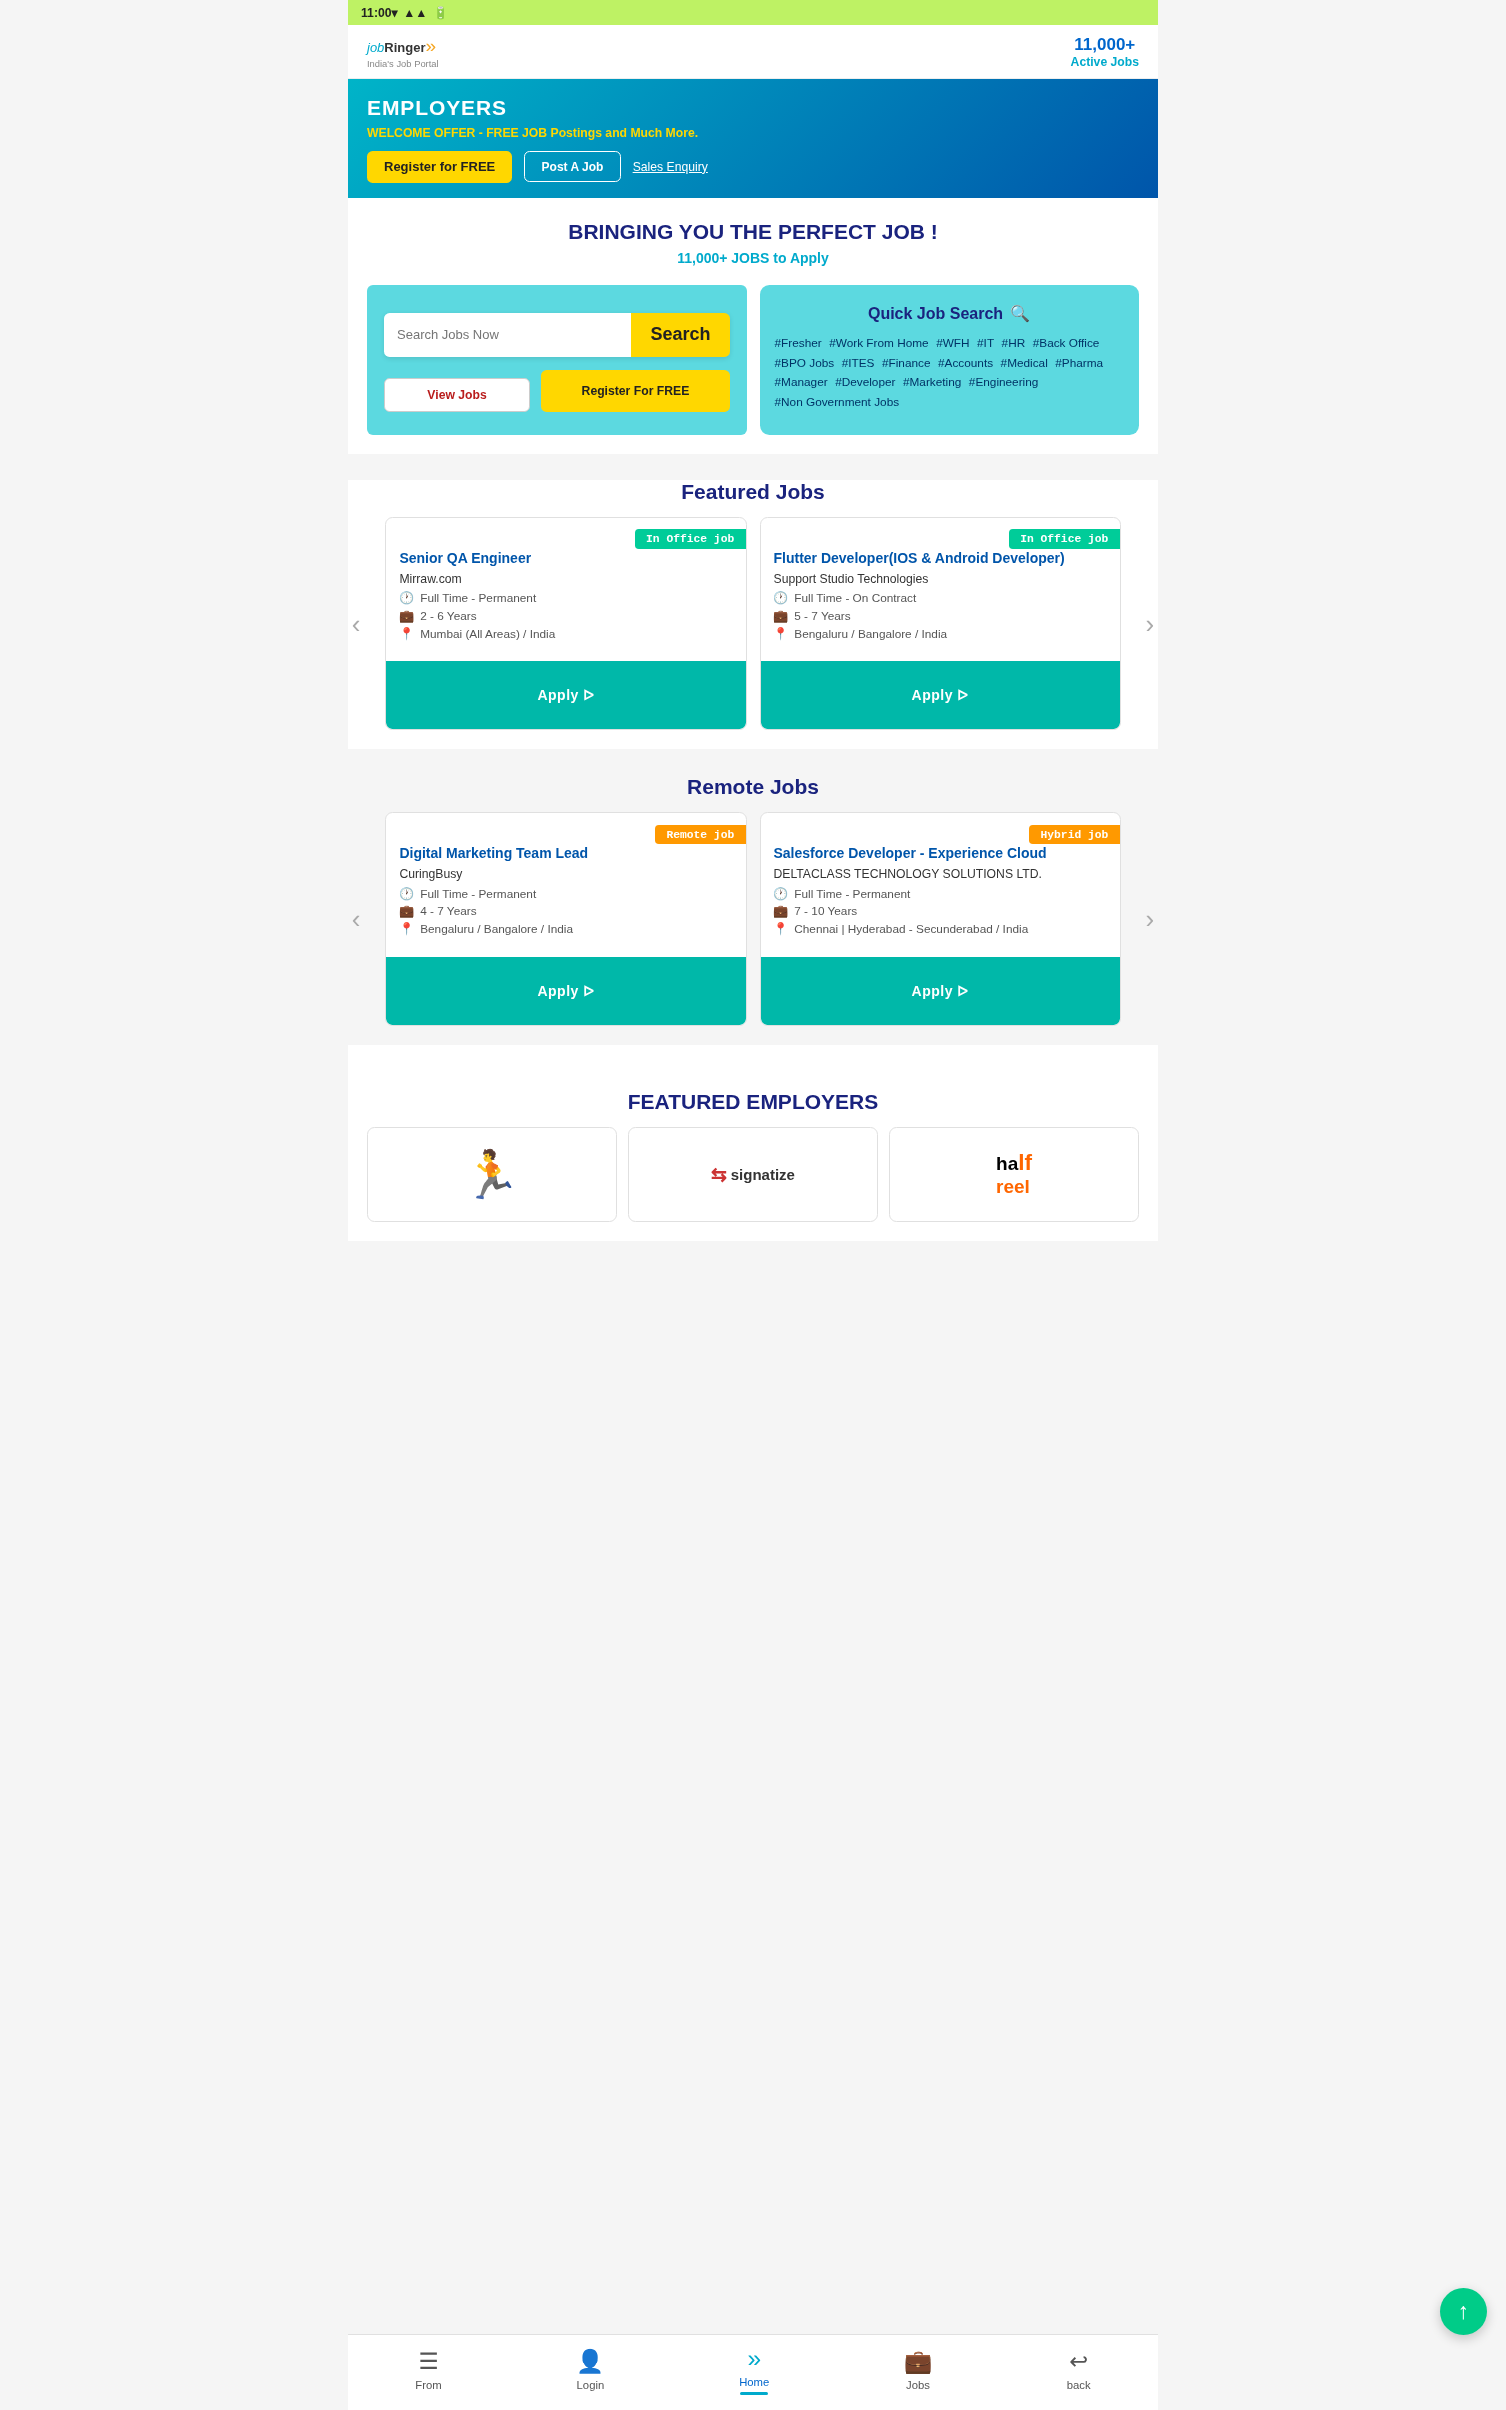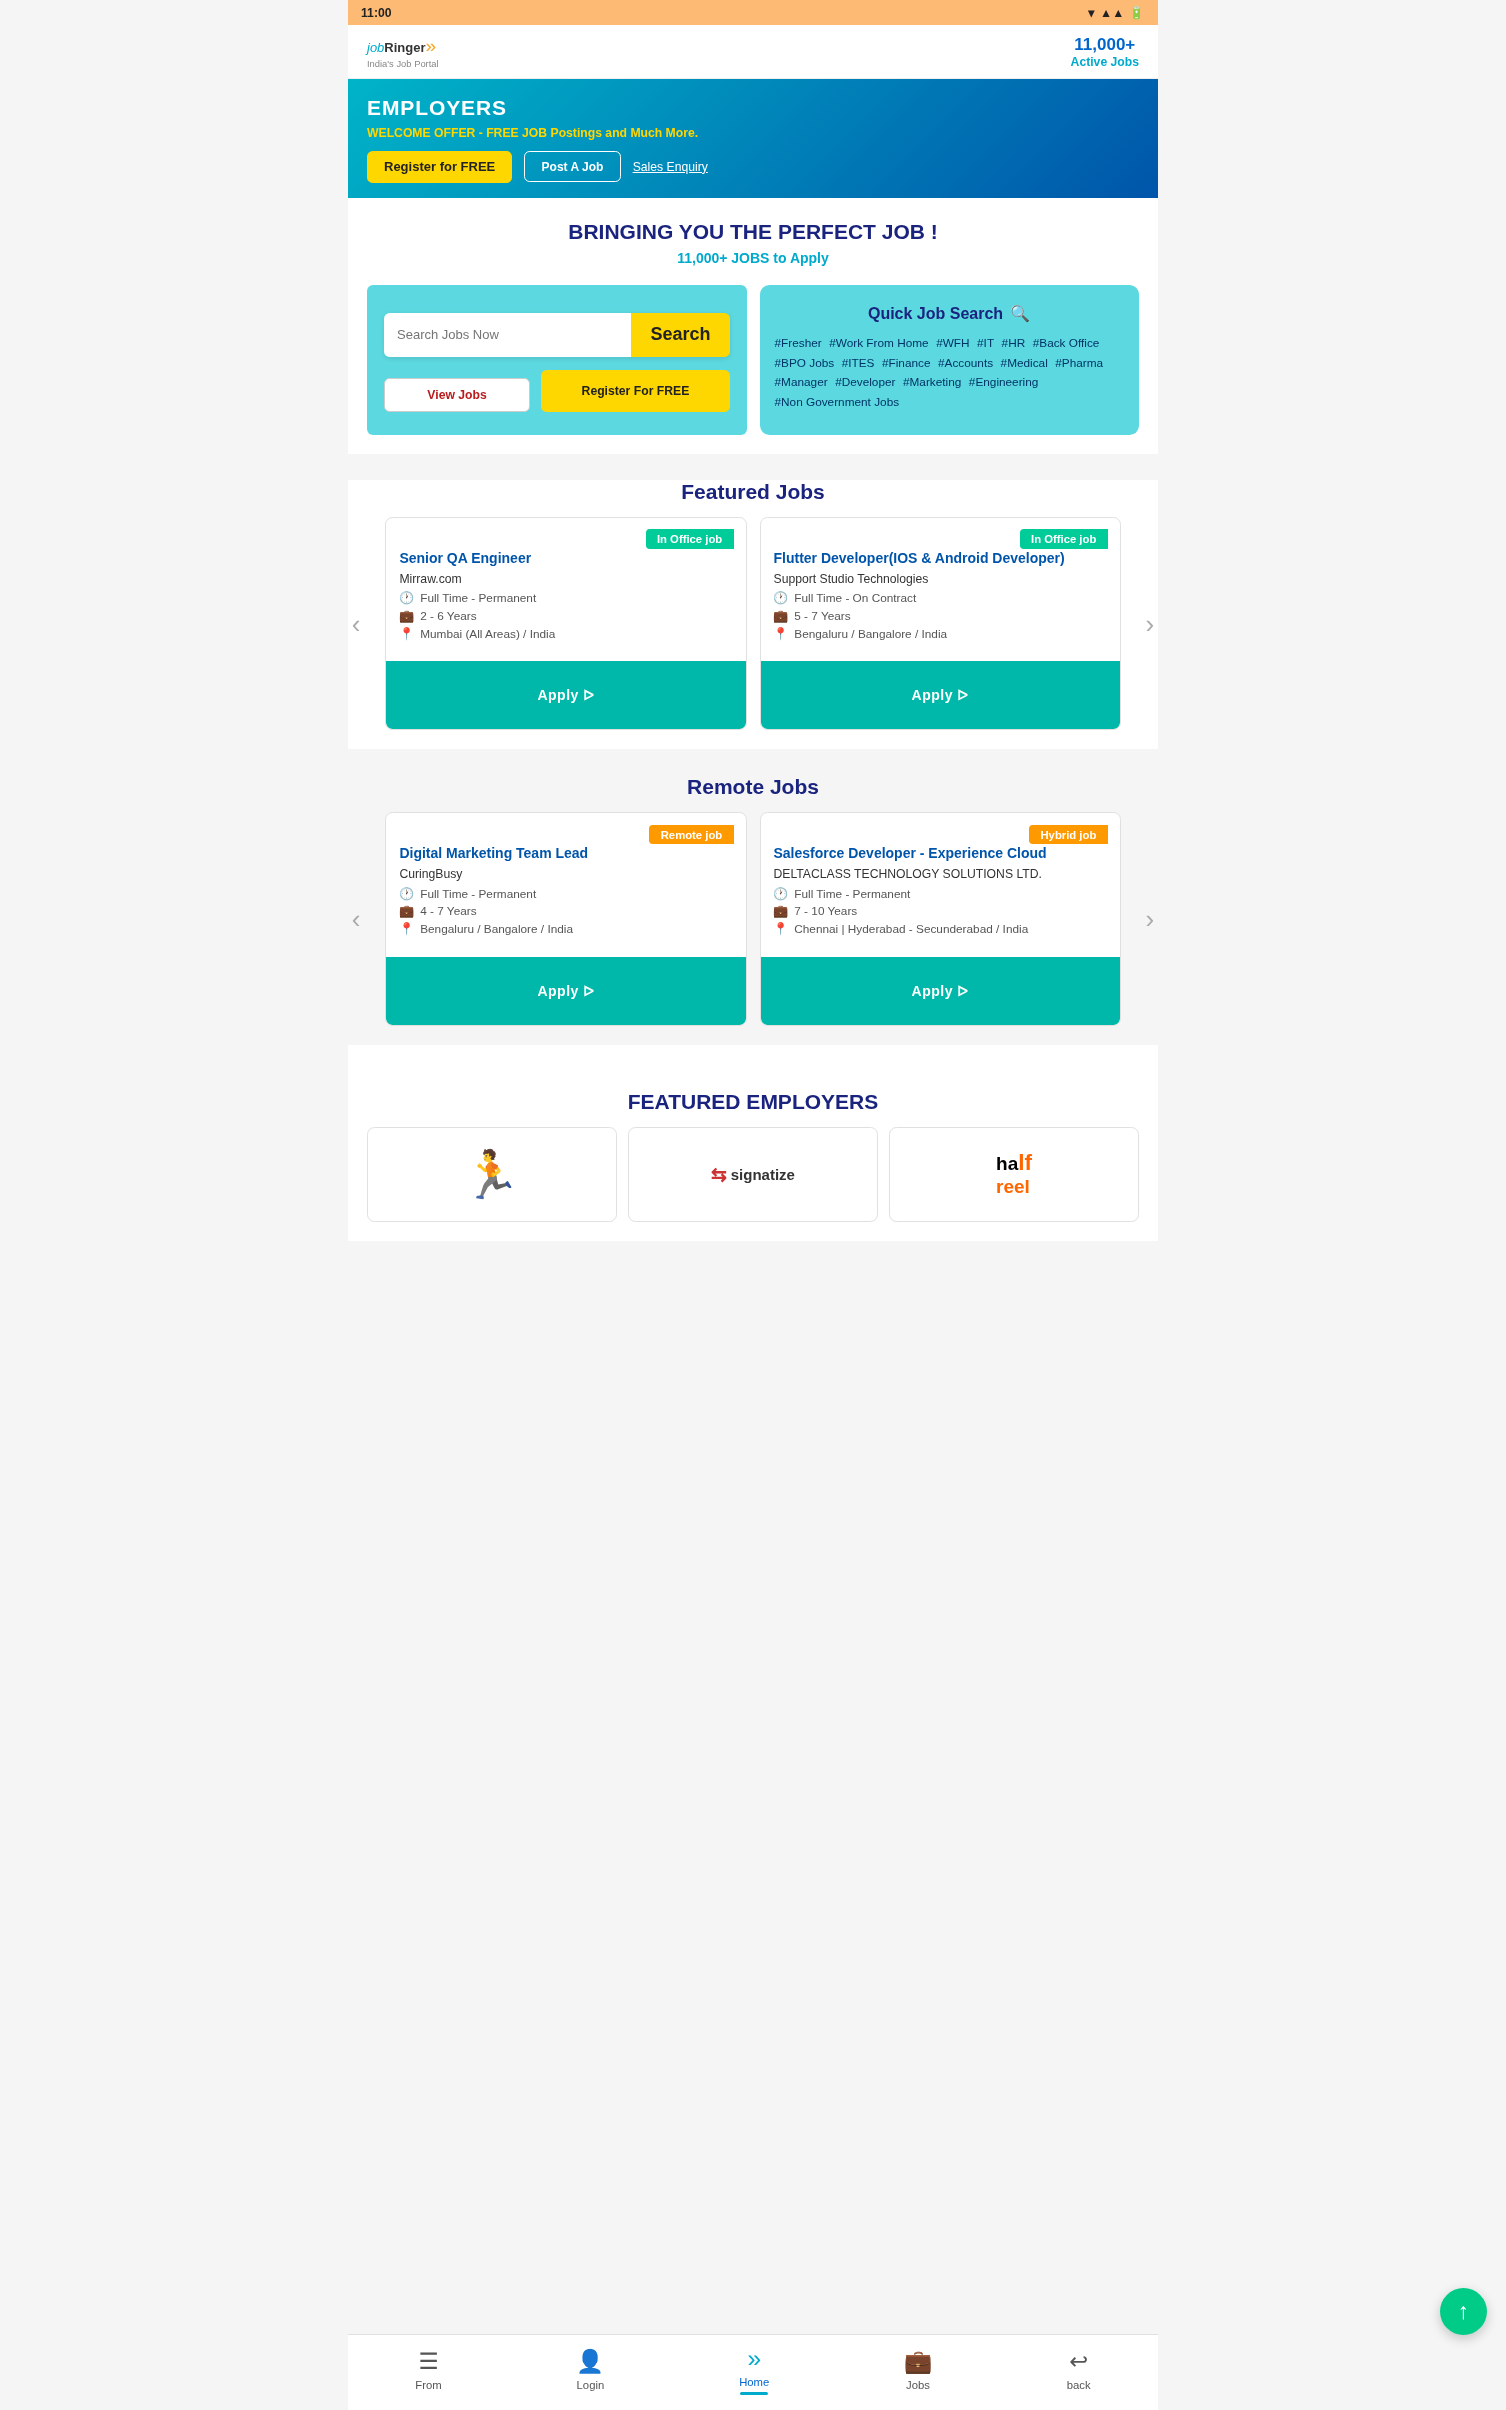--- a/index.html
+++ b/index.html
@@ -8,23 +8,22 @@
       font-family: 'Segoe UI', Arial, sans-serif;
       background: #f5f5f5;
       width: 810px;
       margin: 0 auto;
       font-size: 13px;
       color: #222;
     }
 
     
     .status-bar {
-      background: #fdba74;
-      display: flex;
-      justify-content: space-between;
+      background: #bef264;
+      display: flex;
       align-items: center;
       padding: 5.6px 13px;
       font-size: 12.2px;
       font-weight: bold;
     }
     .status-icons { display: flex; gap: 5.6px; align-items: center; }
 
     
     .header {
       background: #fff;
@@ -214,25 +213,26 @@
       background: #fff;
       border: 0.9px solid #e0e0e0;
       border-radius: 7.5px;
       padding: 0;
       overflow: hidden;
       position: relative;
     }
     .job-tag {
       position: absolute;
       top: 11.3px;
-      right: 12px;
+      right: 0;
       padding: 3.8px 11.3px;
       font-size: 11.3px;
       font-weight: 700;
       border-radius: 3.8px 0 0 3.8px;
+      font-family: Liberation Mono, monospace;
     }
     .tag-office { background: #00cc99; color: #fff; }
     .tag-remote { background: #ff9900; color: #fff; }
     .tag-hybrid { background: #ff9900; color: #fff; }
 
     .job-card-body { padding: 13px 13px 11.3px; }
     .job-title { color: #0055aa; font-size: 14px; font-weight: 700; margin-bottom: 5.6px; margin-top: 19px; }
     .job-company { color: #333; font-size: 12.2px; font-weight: 500; margin-bottom: 3.8px; }
     .job-meta { display: flex; flex-direction: column; gap: 3.8px; margin-top: 5.6px; }
     .job-meta-item { display: flex; align-items: center; gap: 5.6px; color: #555; font-size: 11.8px; }

